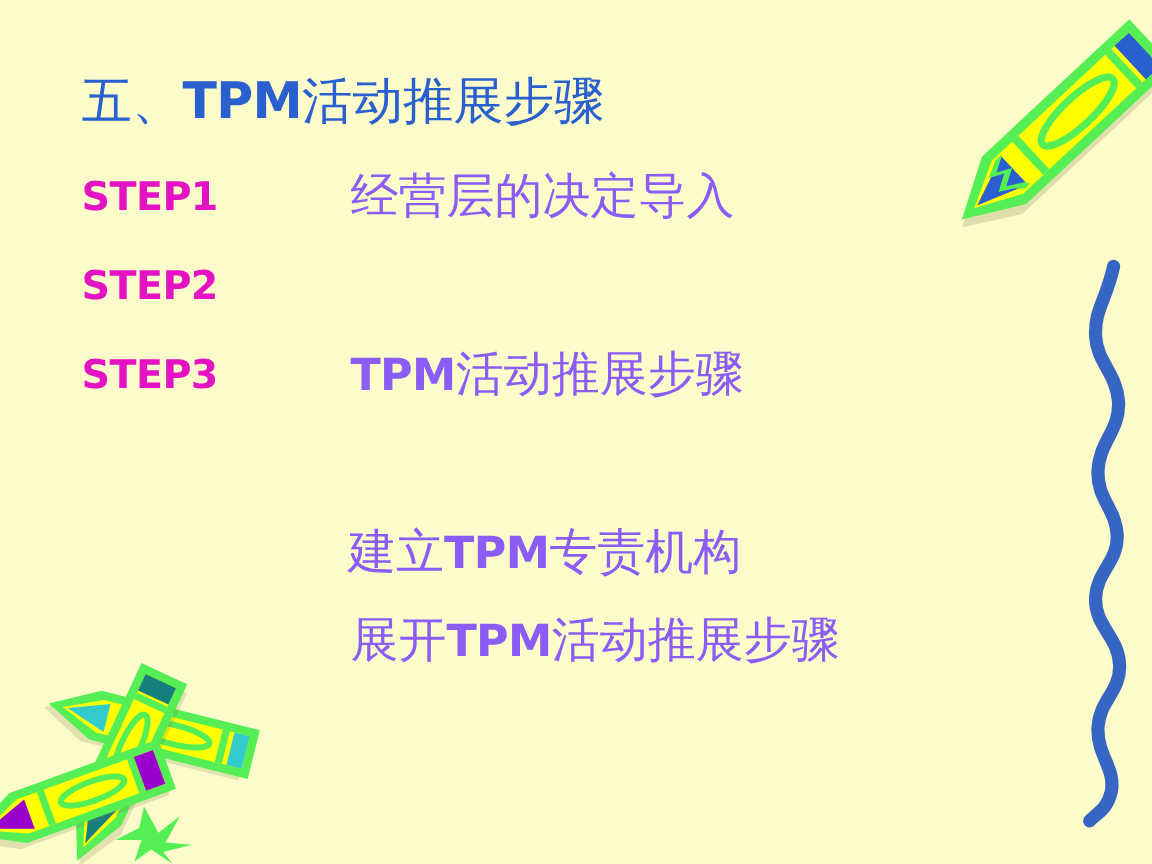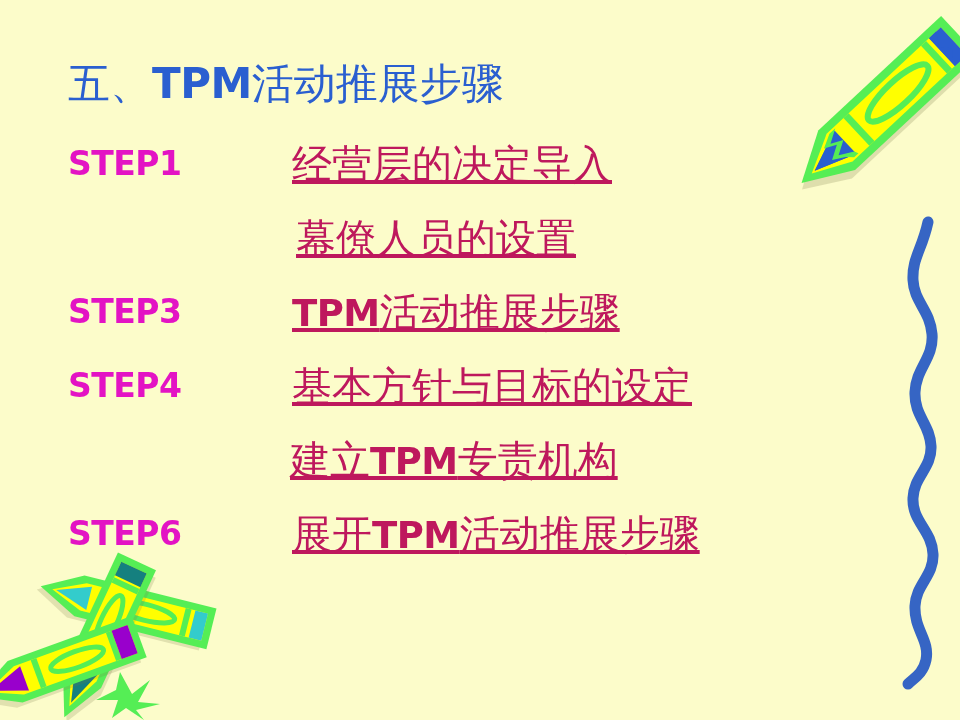--- a/index.html
+++ b/index.html
@@ -78,23 +78,22 @@
     color: #e313c4;
     white-space: nowrap;
   }
 
   .step-text {
     position: absolute;
     top: 0;
     font-family: "DejaVu Serif", "Liberation Serif", serif;
     font-size: 40px;
     line-height: 52px;
-    color: #be185d;
+    color: #8b5cf6;
     white-space: nowrap;
-    text-decoration: underline;
   }
   .step-text .latin {
     font-family: "DejaVu Sans", "Liberation Sans", sans-serif;
     font-weight: bold;
     font-size: 37px;
     letter-spacing: -0.5px;
   }
 </style>
 </head>
 <body>
@@ -194,46 +193,37 @@
     </div>
 
     <div class="step-row" style="top:138px">
       <div class="step-label">STEP1</div>
       <div class="step-text" style="left:292px">
         <span></span><span class="latin"></span><span>经营层的决定导入</span>
       </div>
     </div>
 
     <div class="step-row" style="top:212px">
-      <div class="step-text" style="left:296px">
-        <span></span><span class="latin"></span><span>幕僚人员的设置</span>
-      </div>
+      <div class="step-label">STEP2</div>
     </div>
 
     <div class="step-row" style="top:286px">
       <div class="step-label">STEP3</div>
       <div class="step-text" style="left:292px">
         <span></span><span class="latin">TPM</span><span>活动推展步骤</span>
       </div>
     </div>
 
-    <div class="step-row" style="top:360px">
-      <div class="step-label">STEP4</div>
-      <div class="step-text" style="left:292px">
-        <span></span><span class="latin"></span><span>基本方针与目标的设定</span>
-      </div>
-    </div>
 
     <div class="step-row" style="top:434px">
       <div class="step-text" style="left:290px">
         <span>建立</span><span class="latin">TPM</span><span>专责机构</span>
       </div>
     </div>
 
     <div class="step-row" style="top:508px">
-      <div class="step-label">STEP6</div>
       <div class="step-text" style="left:292px">
         <span>展开</span><span class="latin">TPM</span><span>活动推展步骤</span>
       </div>
     </div>
 
   </div>
 </div>
 
 </body></html>

